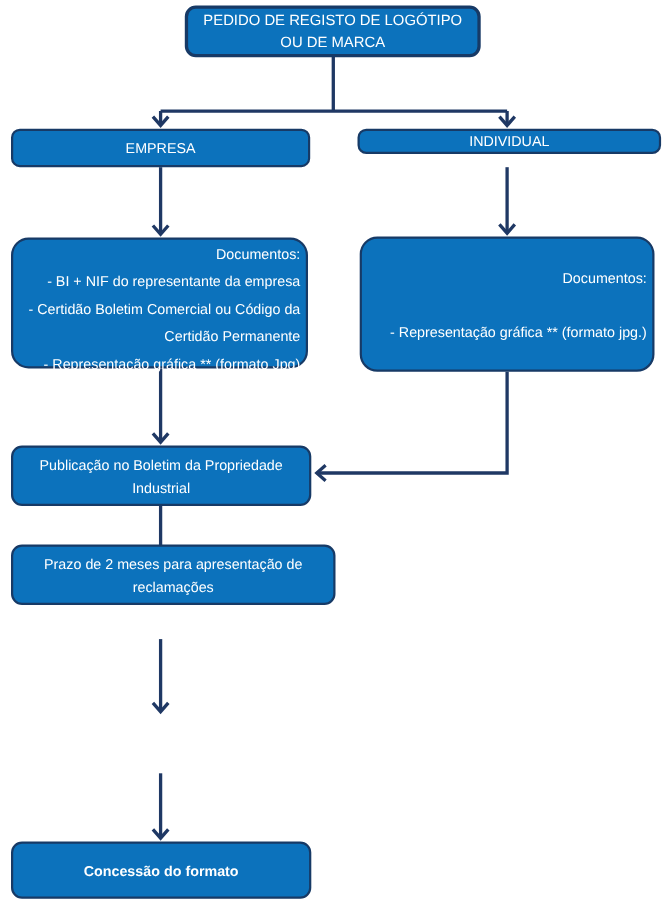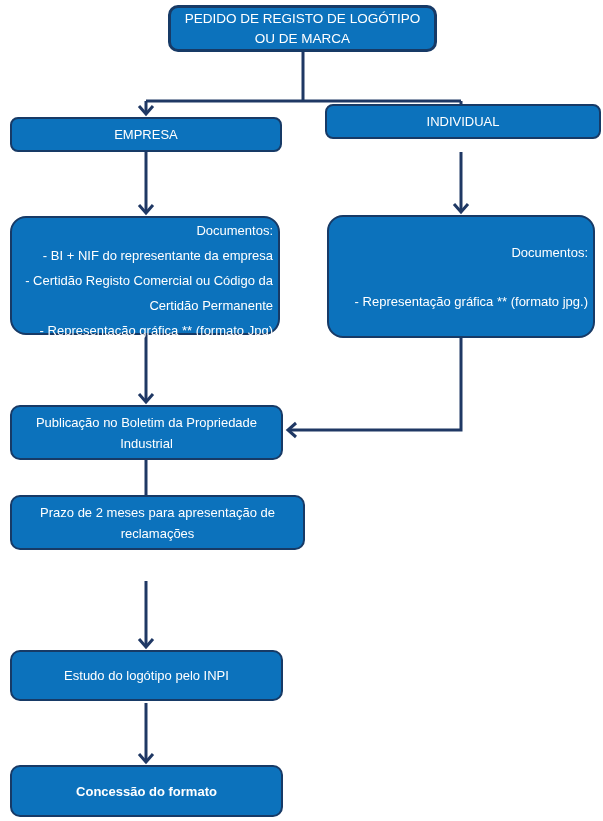--- a/index.html
+++ b/index.html
@@ -97,45 +97,42 @@
     <path d="M139,754 L146,762 L153,754"></path>
   </svg>
 
   <div class="node title" style="left:168px;top:5px;width:269px;height:47px;">
     <span>PEDIDO DE REGISTO DE LOGÓTIPO OU DE MARCA</span>
   </div>
 
   <div class="node rounded-sm" style="left:10px;top:117px;width:272px;height:35px;">
     <span>EMPRESA</span>
   </div>
-  <div class="node rounded-sm" style="left:325px;top:104px;width:276px;height:35px;">
+  <div class="node rounded-sm" style="left:325px;top:117px;width:276px;height:23px;">
     <span>INDIVIDUAL</span>
   </div>
 
   <div class="node docs" style="left:10px;top:216px;width:270px;height:119px;">
     <span class="doc-line">Documentos:</span>
     <span class="doc-line">- BI + NIF do representante da empresa</span>
-    <span class="doc-line">- Certidão Registo Comercial ou Código da Certidão Permanente</span>
+    <span class="doc-line">- Certidão Boletim Comercial ou Código da Certidão Permanente</span>
     <span class="doc-line">- Representação gráfica ** (formato Jpg)</span>
   </div>
 
   <div class="node docs centered" style="left:327px;top:215px;width:268px;height:123px;">
     <span class="doc-line">Documentos:</span>
     <span class="doc-line nowrap">- Representação gráfica ** (formato jpg.)</span>
   </div>
 
   <div class="node rounded-md" style="left:10px;top:405px;width:273px;height:55px;padding:0 18px;">
     <span>Publicação no Boletim da Propriedade Industrial</span>
   </div>
 
   <div class="node rounded-md" style="left:10px;top:495px;width:295px;height:55px;padding:0 18px;">
     <span>Prazo de 2 meses para apresentação de reclamações</span>
   </div>
 
-  <div class="node rounded-md" style="left:10px;top:650px;width:273px;height:51px;">
-    <span>Estudo do logótipo pelo INPI</span>
-  </div>
 
   <div class="node rounded-md bold" style="left:10px;top:765px;width:273px;height:52px;">
     <span>Concessão do formato</span>
   </div>
 
 </div>
 
 </body></html>

